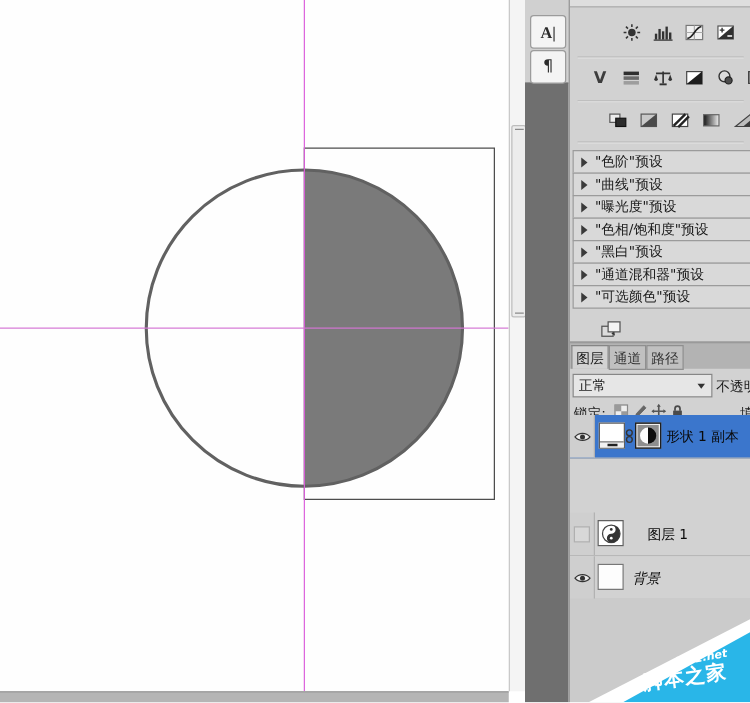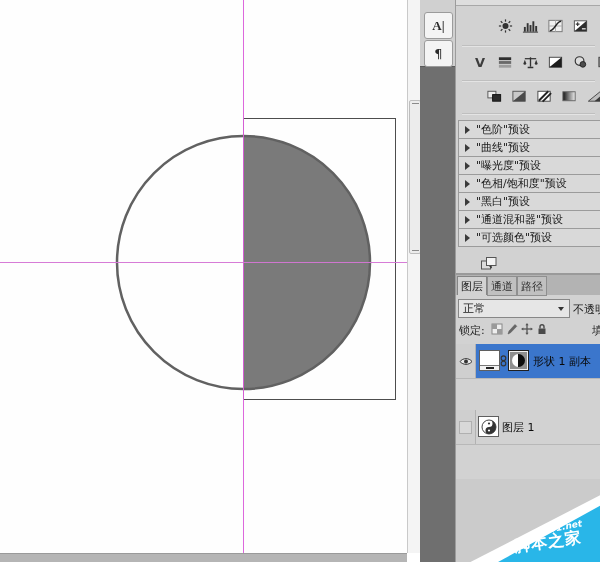--- a/index.html
+++ b/index.html
@@ -360,21 +360,21 @@
     <span class="lock-ic" style="left:79px">
       <span>
         <svg width="12" height="12" viewBox="0 0 12 12">
             <rect x="2.5" y="5.5" width="7" height="5.5" fill="#4a4a4a"></rect>
             <path d="M4 5.5 V3.8 a2 2 0 0 1 4 0 V5.5" fill="none" stroke="#4a4a4a" stroke-width="1.4"></path>
           </svg>
       </span>
     </span>
     <span class="small-label abs" style="left:136px;top:323px">填充:</span>
 
-    <div class="layer-row selected abs" style="top:344px">
+    <div class="layer-row selected abs" style="top:332px">
       <div class="eye-well">
         <span>
           <svg width="14" height="9" viewBox="0 0 14 9">
               <path d="M1 4.5 C4 0.7 10 0.7 13 4.5 C10 8.3 4 8.3 1 4.5 Z" fill="#e9e9e9" stroke="#333"></path>
               <circle cx="7" cy="4.5" r="2" fill="#333"></circle>
             </svg>
         </span>
       </div>
       <div class="thumb" style="left:23px;background:#fff">
         <span class="swatch-bar"></span>
@@ -400,23 +400,35 @@
       <div class="thumb" style="left:22px;background:#fff;display:flex;align-items:center;justify-content:center">
         <span>
           <svg width="16" height="16" viewBox="0 0 16 16">
               <circle cx="8" cy="8" r="7" fill="#fff" stroke="#444"></circle>
               <path d="M8 1 A7 7 0 0 1 8 15 A3.5 3.5 0 0 1 8 8 A3.5 3.5 0 0 0 8 1 Z" fill="#333"></path>
               <circle cx="8" cy="4.5" r="1.1" fill="#333"></circle>
               <circle cx="8" cy="11.5" r="1.1" fill="#fff"></circle>
             </svg>
         </span>
       </div>
-      <span class="layer-label" style="left:46px">图层 1</span>
-    </div>
-
+      <span class="layer-label" style="left:62px">图层 1</span>
+    </div>
+
+    <div class="layer-row abs" style="top:445px">
+      <div class="eye-well">
+        <span>
+          <svg width="14" height="9" viewBox="0 0 14 9">
+              <path d="M1 4.5 C4 0.7 10 0.7 13 4.5 C10 8.3 4 8.3 1 4.5 Z" fill="#e9e9e9" stroke="#333"></path>
+              <circle cx="7" cy="4.5" r="2" fill="#333"></circle>
+            </svg>
+        </span>
+      </div>
+      <div class="thumb" style="left:22px;background:#fdfdfd;border-color:#777"></div>
+      <span class="layer-label" style="left:50px;font-style:italic">背景</span>
+    </div>
 
     <div id="layers-filler" class="abs"></div>
 
     <div id="watermark" class="abs">
       <div id="wm-white"></div>
       <div id="wm-cyan"></div>
       <span id="wm-site">jb51.net</span>
       <span id="wm-name">脚本之家</span>
     </div>
   </div>

